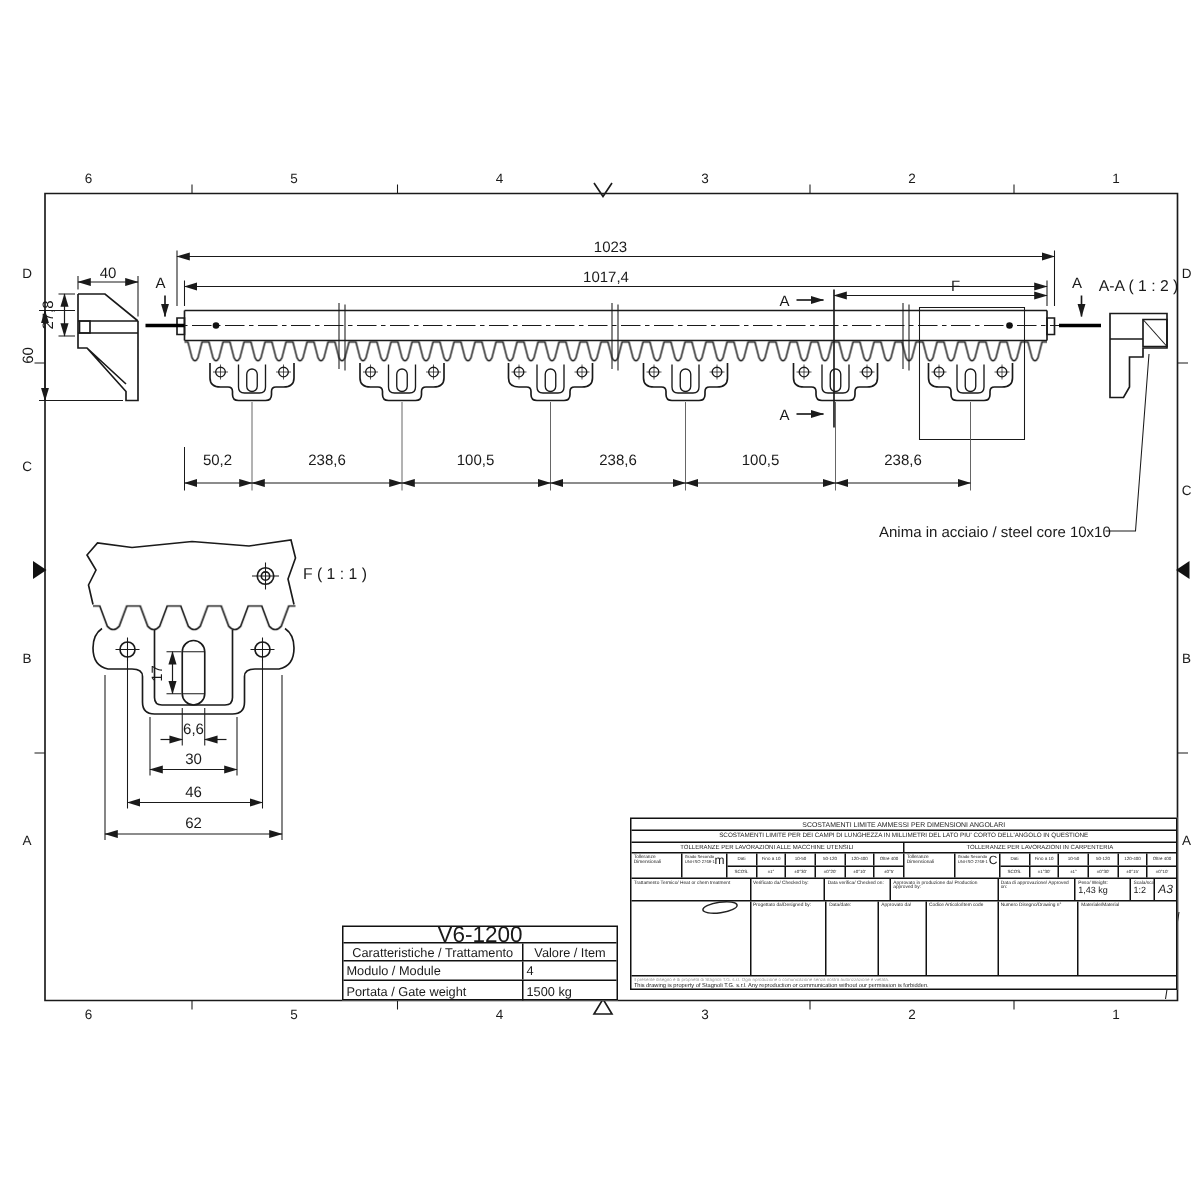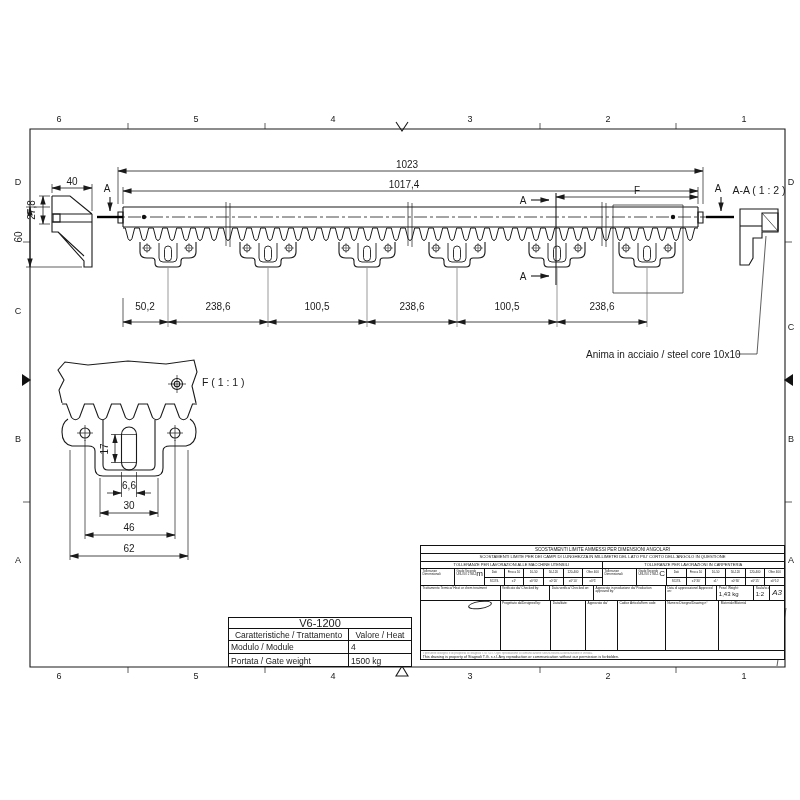--- a/index.html
+++ b/index.html
@@ -34,21 +34,21 @@
   .gradecell{position:relative;}
   .gradeletter{position:absolute;right:1px;top:0px;font-size:8px;}
   .big{font-size:6px;margin-top:1px;}
   .a3{display:flex;align-items:center;justify-content:center;font-size:8px;font-style:italic;}
   .notice-it{color:#999;font-size:3px;white-space:nowrap;overflow:hidden;}
   .notice-en{color:#222;font-size:3.8px;white-space:nowrap;overflow:hidden;}
   
   .props{position:absolute;left:228px;top:617px;width:184px;height:50px;border:1.5px solid #111;
      box-sizing:border-box;background:#fff;font-size:8.5px;}
   .props .prow{display:flex;border-bottom:1px solid #111;box-sizing:border-box;align-items:center;}
-  .props .ptitle{justify-content:center;height:11px;font-size:11px;}
+  .props .ptitle{justify-content:center;height:11px;font-size:15px;}
   .props .phead{height:12px;}
   .props .pdata{height:13px;}
   .props .k{width:120px;border-right:1px solid #111;box-sizing:border-box;padding:0 2px;height:100%;
             display:flex;align-items:center;}
   .props .v{flex:1;padding:0 2px;height:100%;display:flex;align-items:center;}
   .props .phead .k,.props .phead .v{justify-content:center;}
   .sig{position:absolute;left:468px;top:601px;width:22px;height:6px;border:1px solid #222;
        border-radius:50%;transform:rotate(-8deg);}
 </style>
 </head>
@@ -364,21 +364,21 @@
       <div class="notice-en">This drawing is property of Stagnoli T.G. s.r.l. Any reproduction or communication without our permission is forbidden.</div>
     </div>
   </div>
 </div>
 <div class="sig"></div>
 
 <div class="props">
   <div class="prow ptitle">V6-1200</div>
   <div class="prow phead">
     <div class="k">Caratteristiche / Trattamento</div>
-    <div class="v">Valore / Heat</div>
+    <div class="v">Valore / Item</div>
   </div>
   <div class="prow pdata">
     <div class="k">Modulo / Module</div>
     <div class="v">4</div>
   </div>
   <div class="prow pdata" style="border-bottom:none;">
     <div class="k">Portata / Gate weight</div>
     <div class="v">1500 kg</div>
   </div>
 </div>

